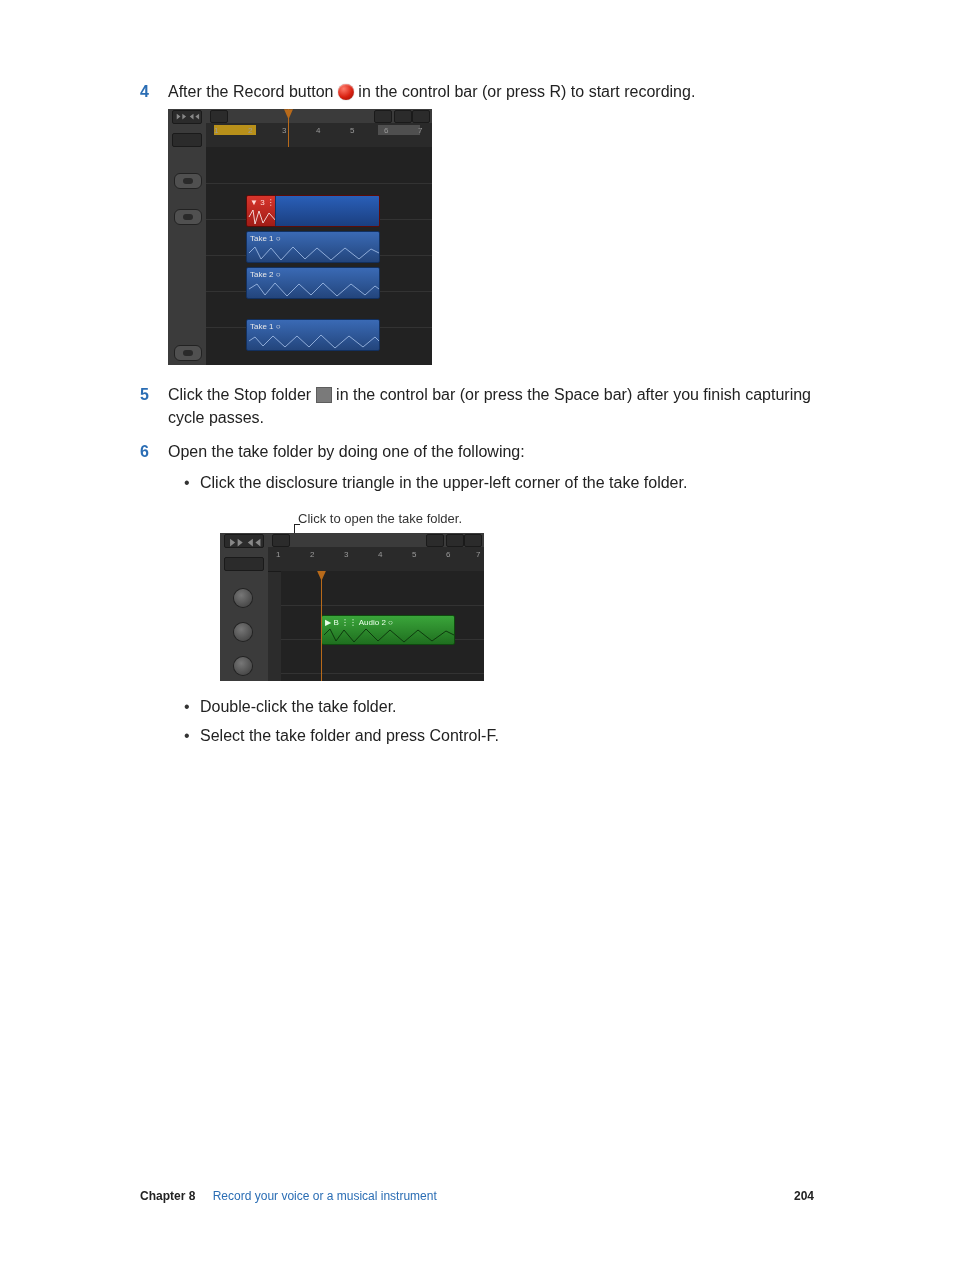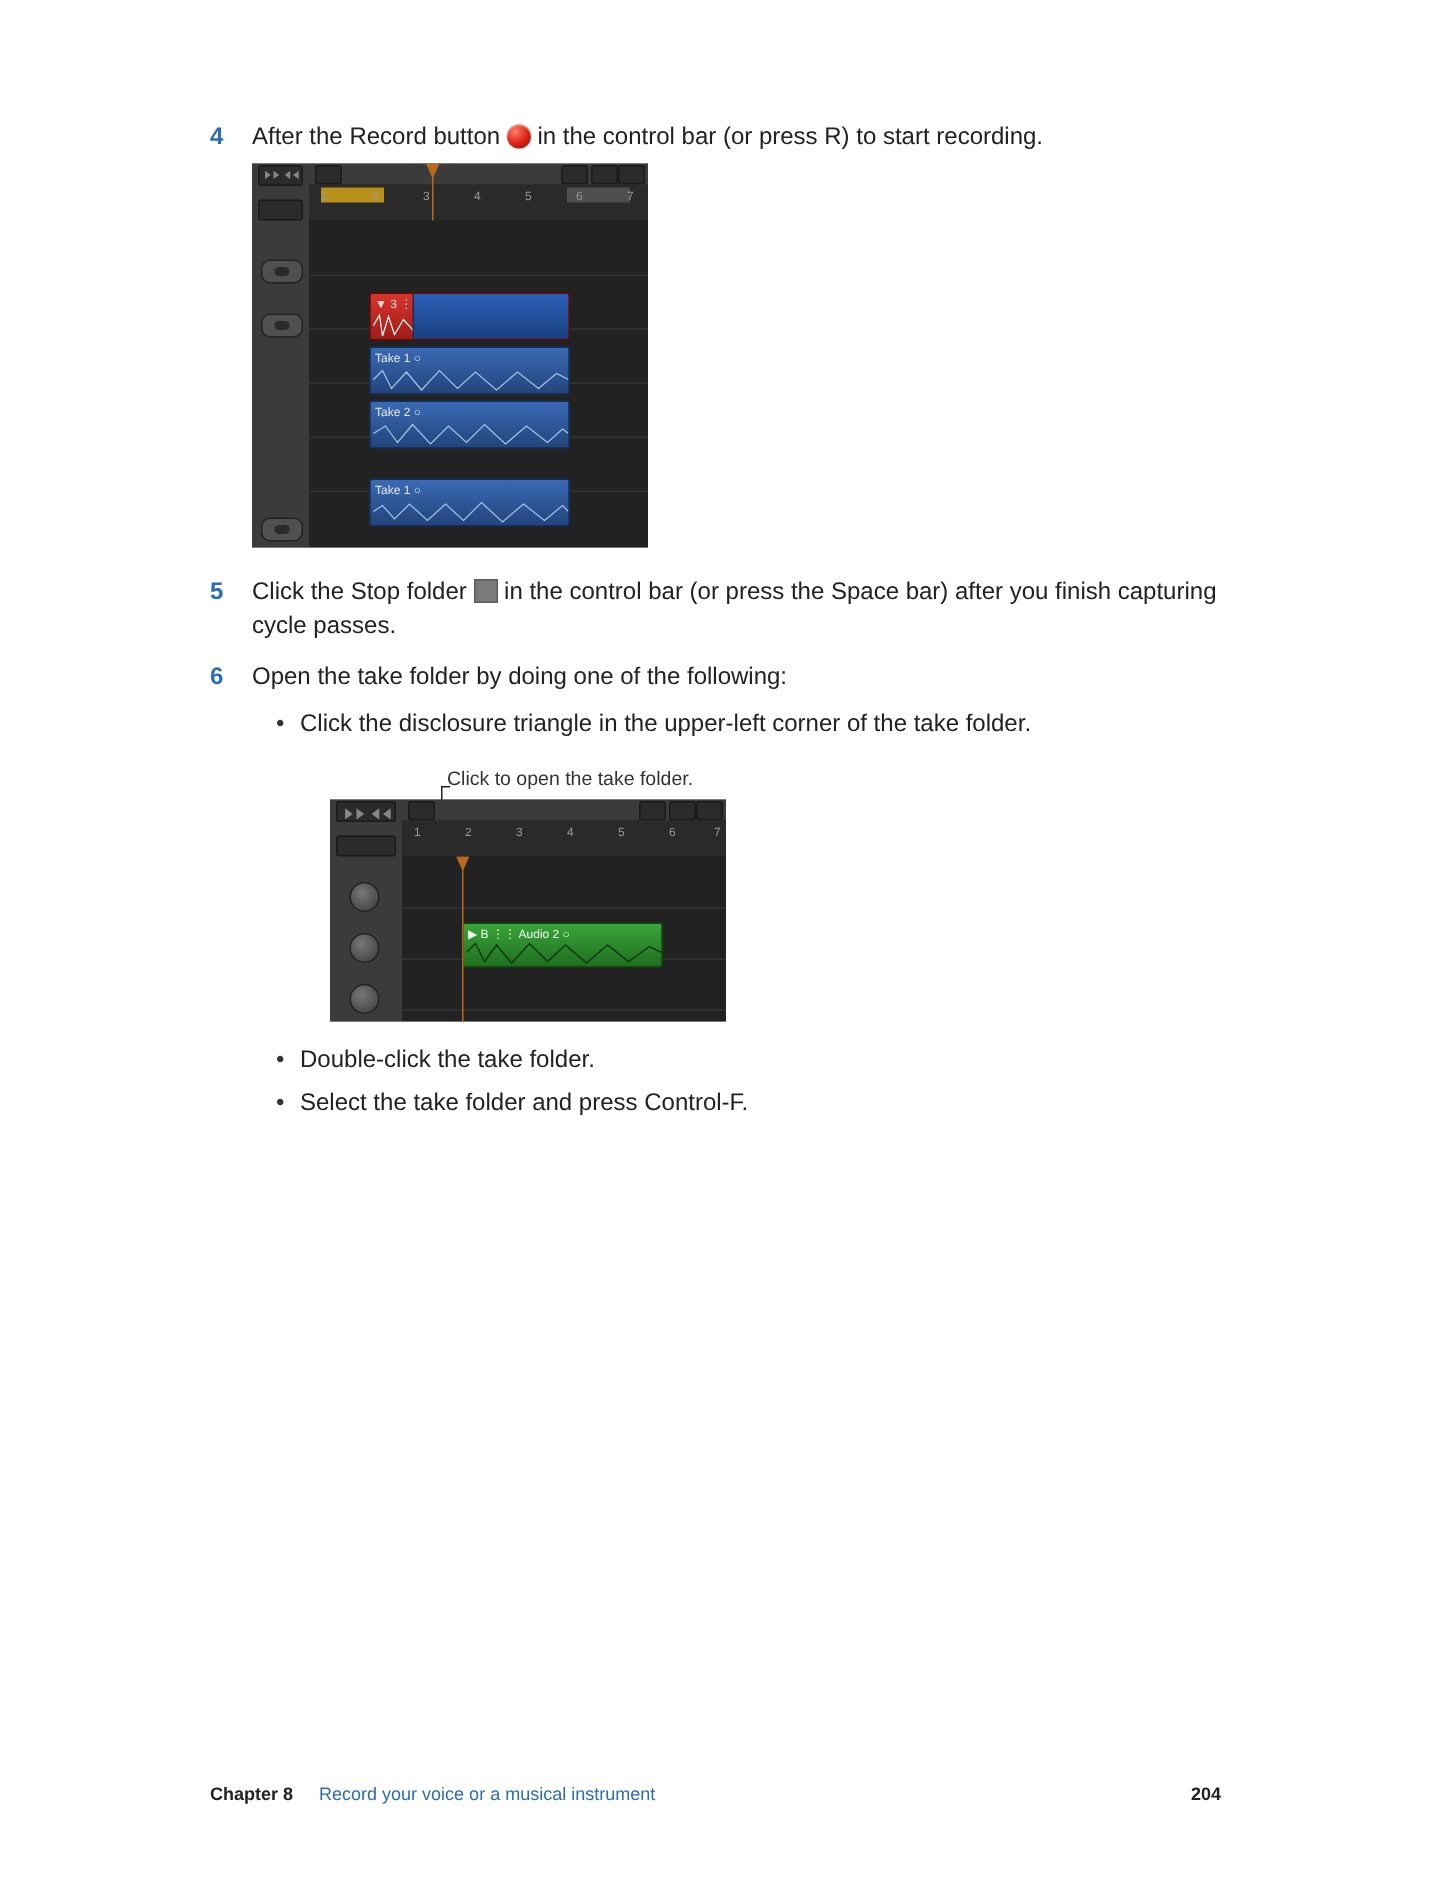--- a/index.html
+++ b/index.html
@@ -381,21 +381,21 @@
             </div>
             <div class="ruler" style="left:48px;">
               <span class="num" style="left:8px;">1</span>
               <span class="num" style="left:42px;">2</span>
               <span class="num" style="left:76px;">3</span>
               <span class="num" style="left:110px;">4</span>
               <span class="num" style="left:144px;">5</span>
               <span class="num" style="left:178px;">6</span>
               <span class="num" style="left:208px;">7</span>
             </div>
-            <div class="tracks" style="left:48px;">
+            <div class="tracks" style="left:61px;">
               <div class="row-line" style="top:34px;"></div>
               <div class="row-line" style="top:68px;"></div>
               <div class="row-line" style="top:102px;"></div>
               <div class="region reg-green" style="left:40px; top:44px; width:132px; height:28px;">
                 <span class="label">▶  B  ⋮⋮  Audio 2   ○</span>
                 <div class="wave">
                   <svg viewBox="0 0 132 18" preserveAspectRatio="none">
                     <path d="M2 9 L8 3 L14 15 L22 4 L32 16 L44 3 L56 15 L68 4 L82 16 L96 4 L110 15 L124 5 L132 9" stroke="#0e3a0e" stroke-width="1" fill="none"></path>
                   </svg>
                 </div>

